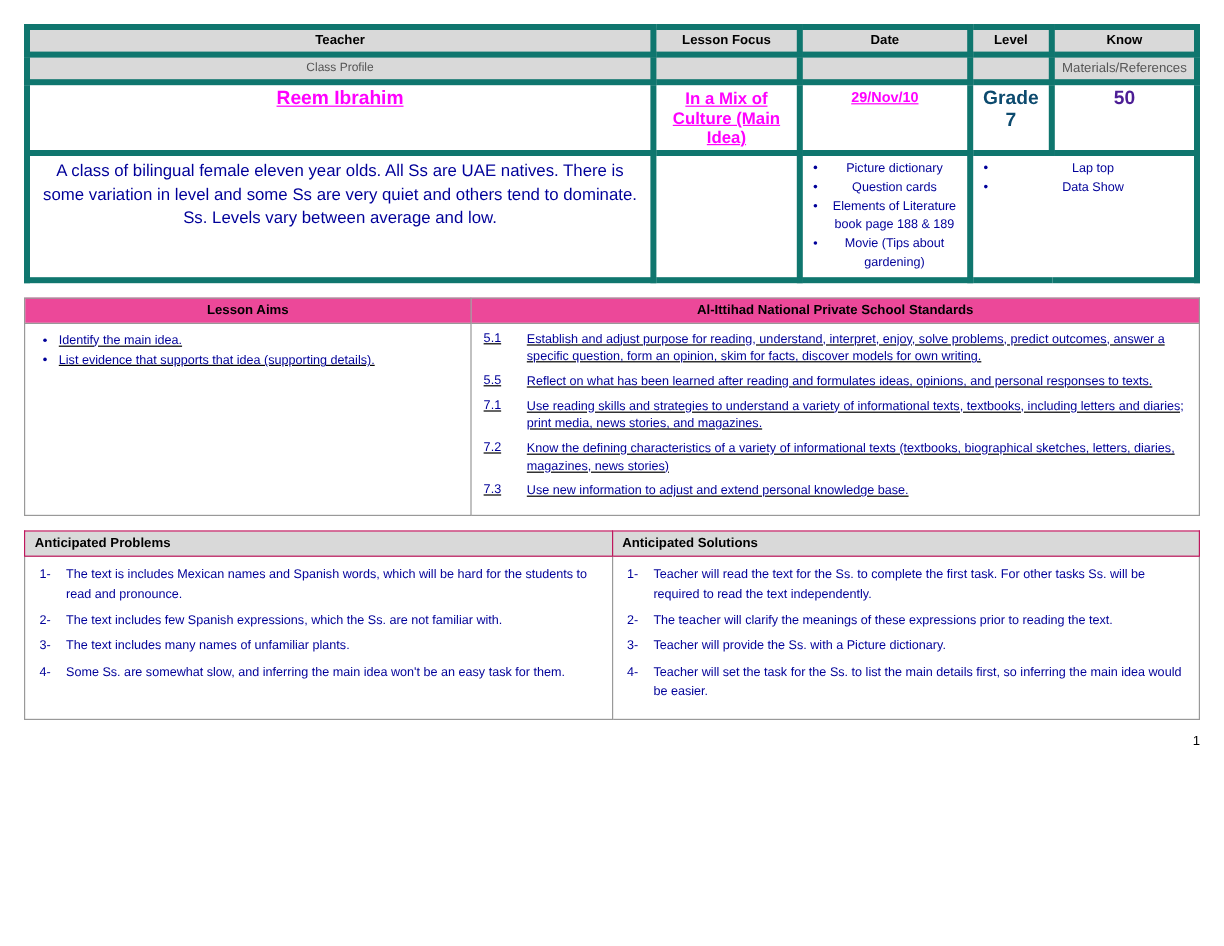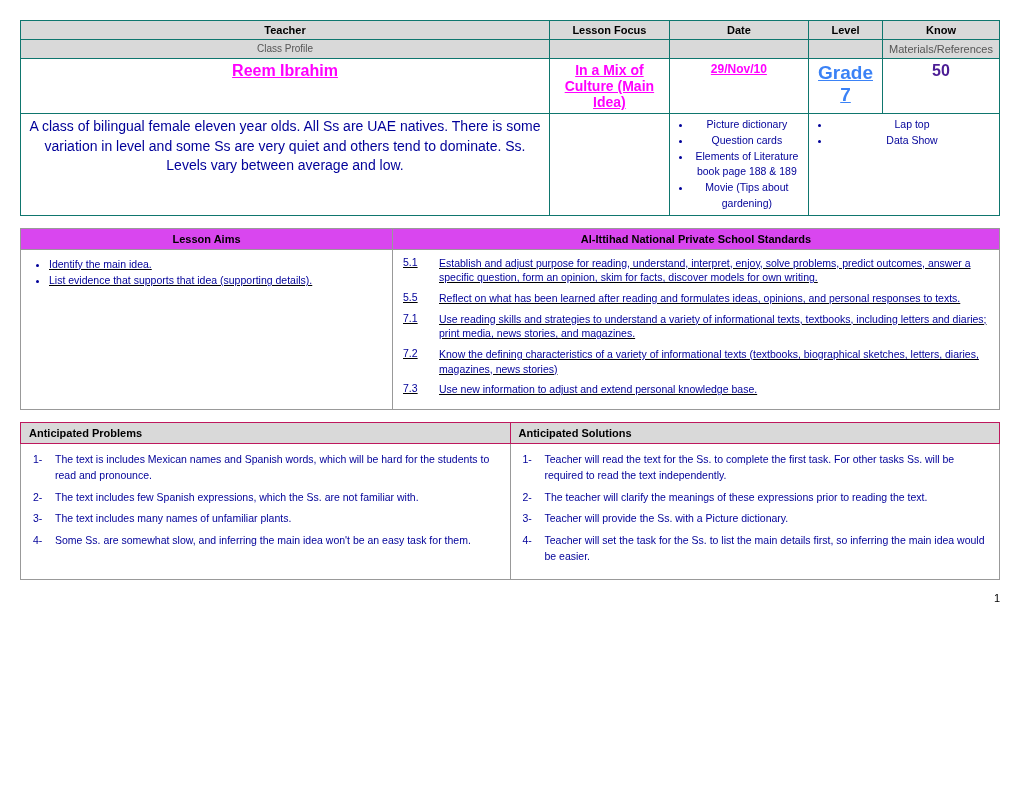--- a/index.html
+++ b/index.html
@@ -18,21 +18,21 @@
     }
 
     
     .info-table {
       width: 100%;
       border-collapse: collapse;
       border: 1px solid #999;
       margin-bottom: 12px;
     }
     .info-table th, .info-table td {
-      border: 1px solid #0f766e;
+      border: 5px solid #0f766e;
       padding: 3px 6px;
       text-align: center;
       vertical-align: top;
     }
     .info-table th {
       background: #d9d9d9;
       font-weight: bold;
       font-size: 11px;
     }
     .teacher-name {
@@ -47,24 +47,23 @@
       font-size: 14px;
       text-decoration: underline;
     }
     .date-val {
       color: #ff00ff;
       font-weight: bold;
       font-size: 12px;
       text-decoration: underline;
     }
     .level-val {
-      color: #3b82f6;
-      font-weight: bold;
-      font-size: 19px;
-      text-decoration: underline;
+      color: #0c4a6e;
+      font-weight: bold;
+      font-size: 16px;
     }
     .mins-val {
       color: #4c1d95;
       font-weight: bold;
       font-size: 16px;
     }
     .class-profile-text {
       color: #000099;
       font-size: 14px;
       text-align: center;
@@ -83,21 +82,21 @@
     }
 
     
     .aims-table {
       width: 100%;
       border-collapse: collapse;
       border: 1px solid #999;
       margin-bottom: 12px;
     }
     .aims-table th {
-      background: #d946ef;
+      background: #ec4899;
       border: 1px solid #999;
       padding: 4px 8px;
       font-weight: bold;
       text-align: center;
       font-size: 11px;
     }
     .aims-table td {
       border: 1px solid #999;
       padding: 6px 10px;
       vertical-align: top;

